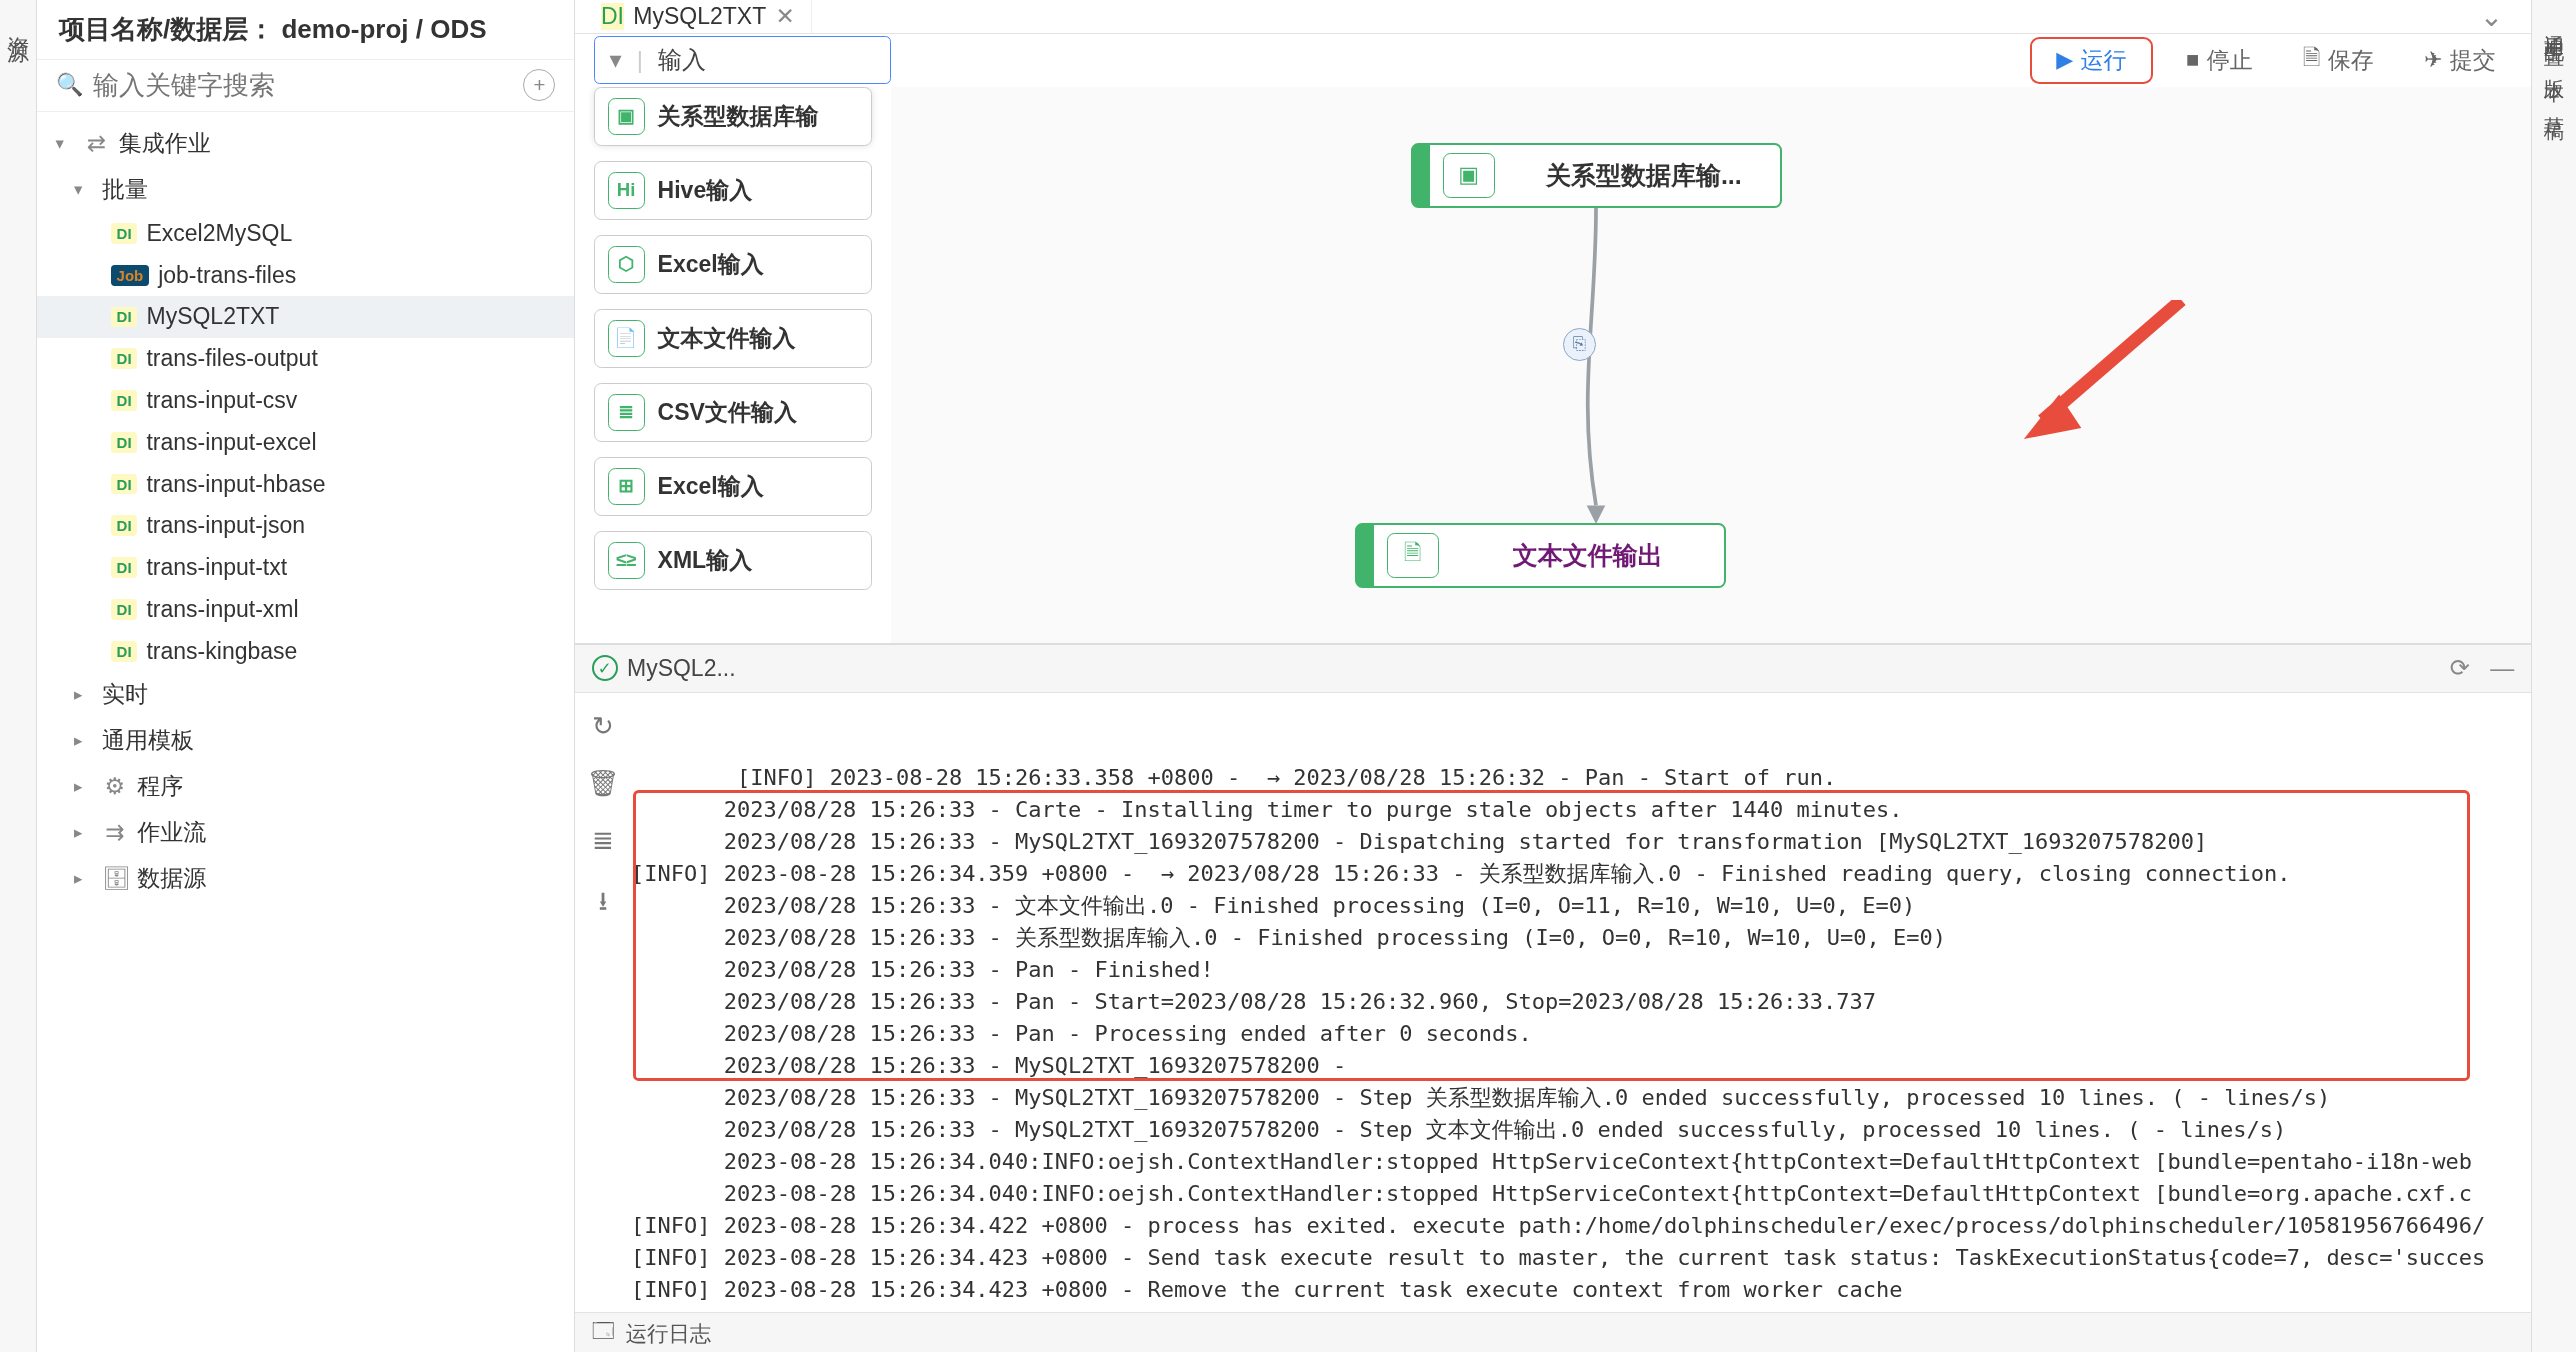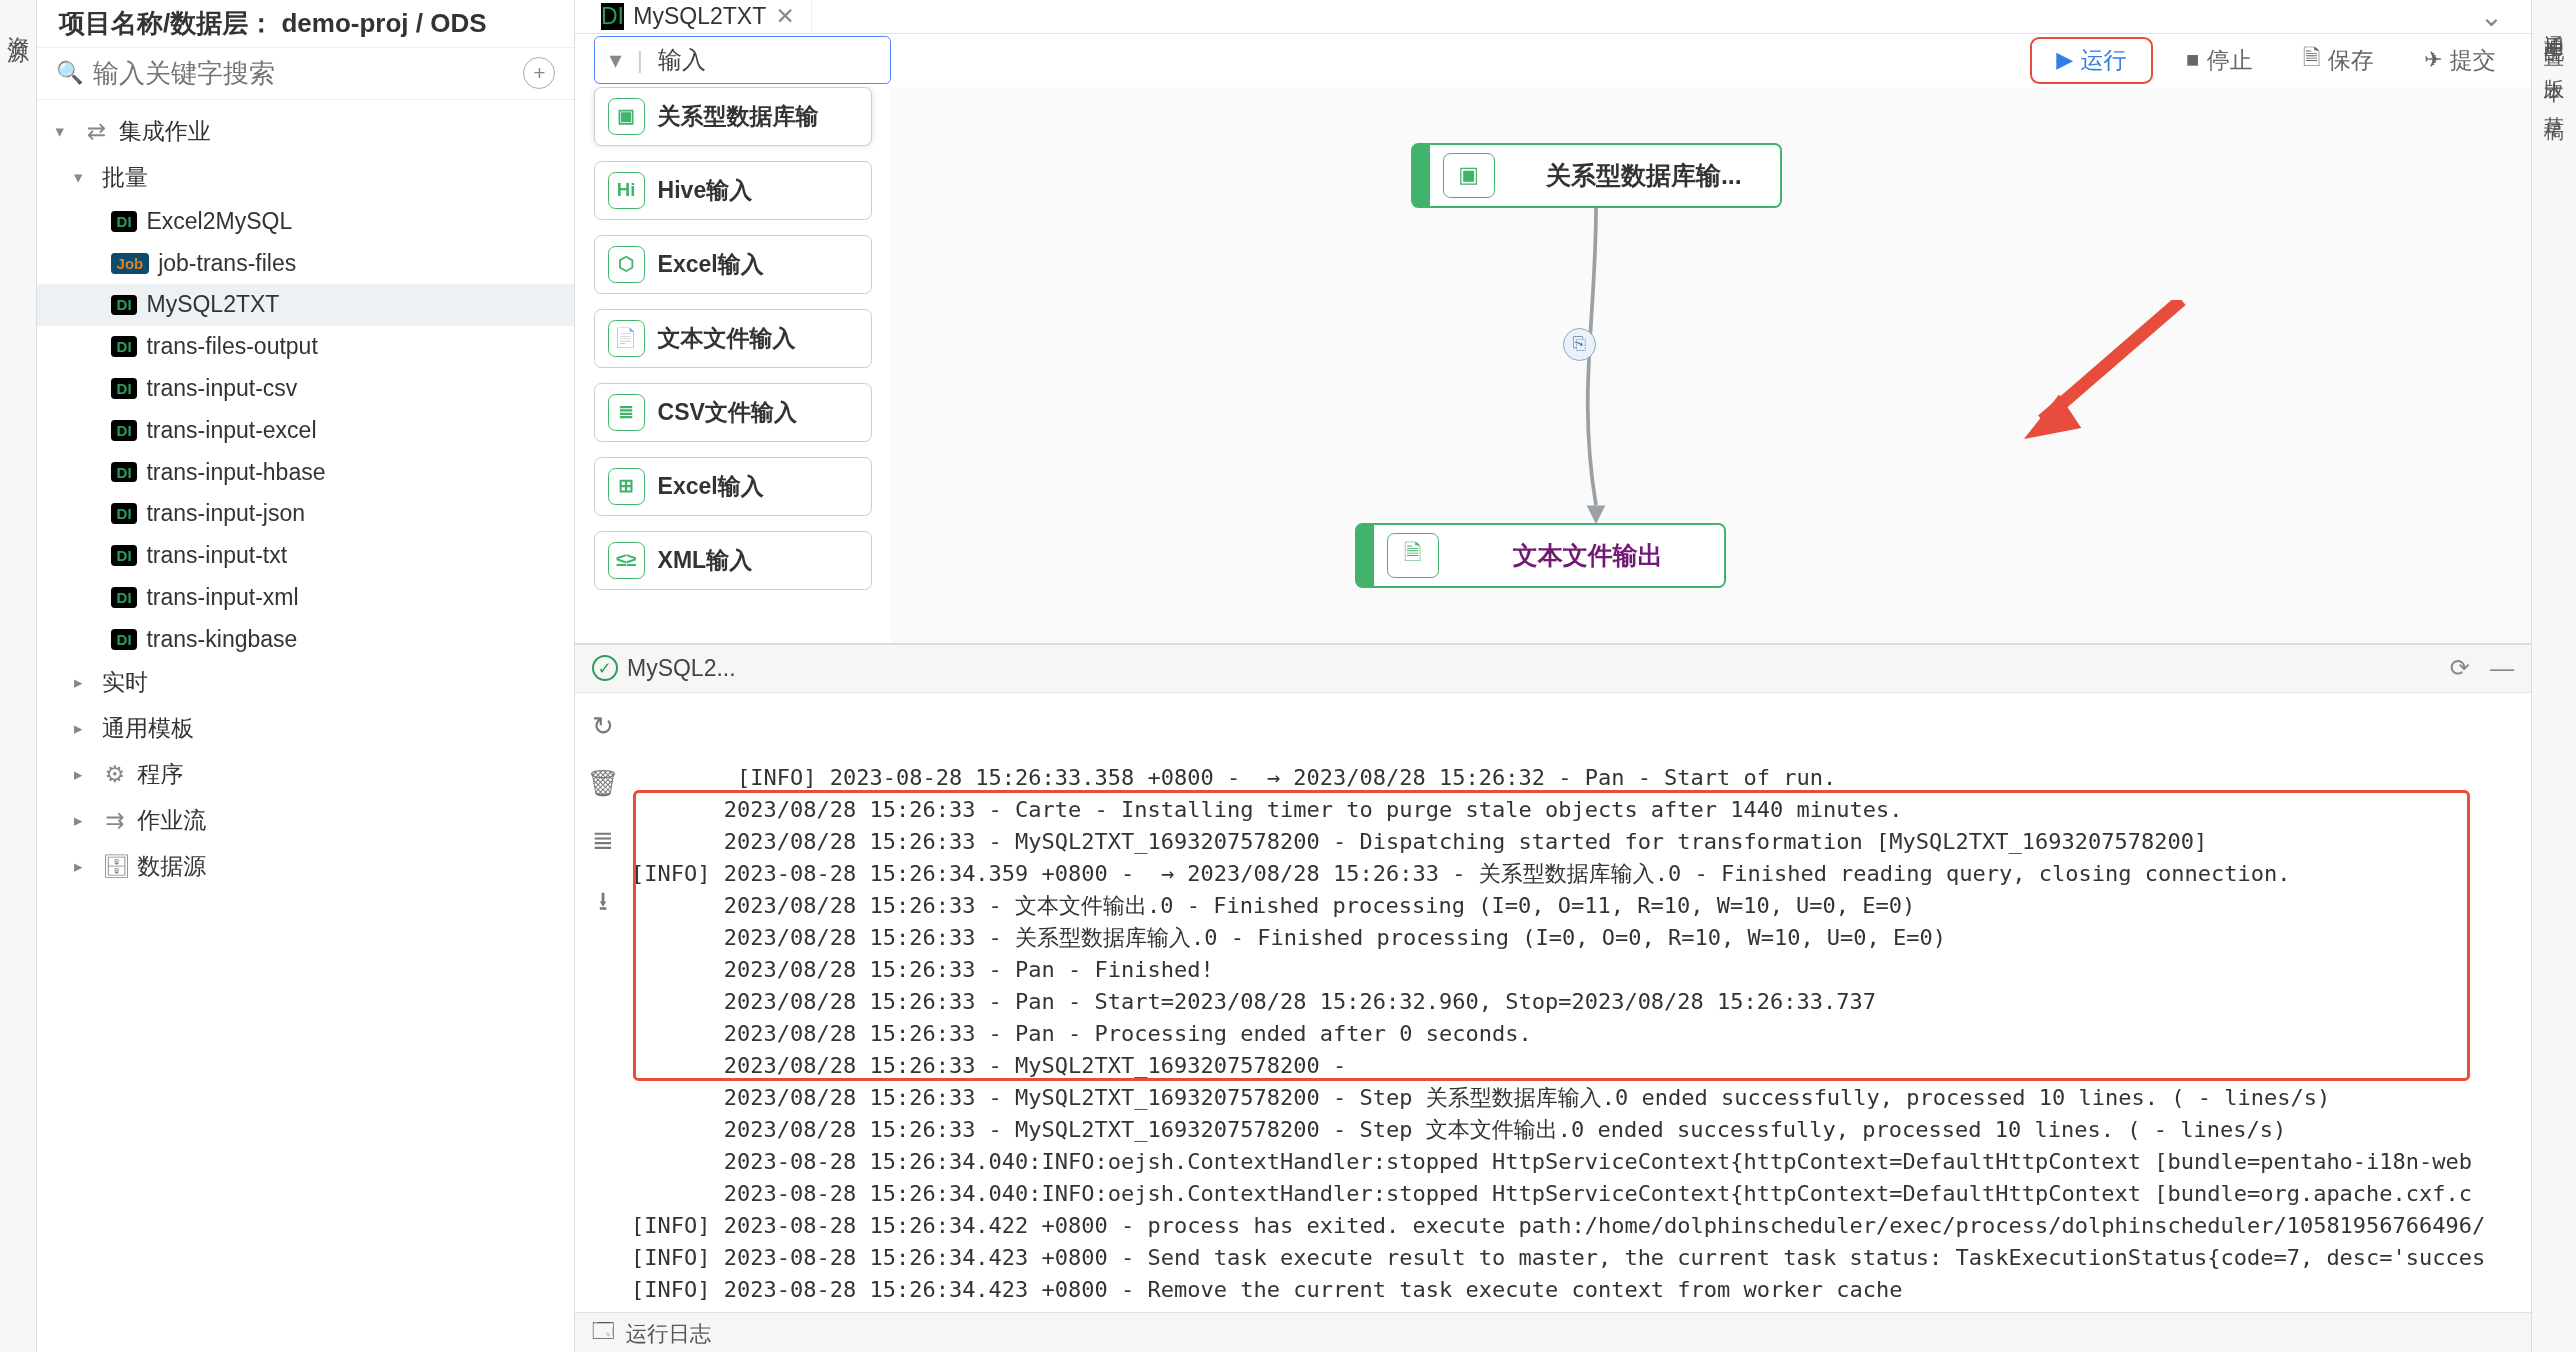--- a/index.html
+++ b/index.html
@@ -5,31 +5,31 @@
 * { margin:0; padding:0; box-sizing:border-box; font-family:-apple-system,"Helvetica Neue",Arial,sans-serif; }
 body { width:2576px; height:1353px; background:#fff; font-size:22px; color:#333; position:relative; overflow:hidden; transform-origin:top left; }
 .app { display:flex; width:100%; height:100%; }
 
 
 .strip-left { width:37px; background:#f7f7f7; border-right:0.9px solid #ddd; display:flex; flex-direction:column; align-items:center; padding-top:18.6px; font-size:22px; color:#555; }
 .strip-left span { writing-mode:vertical-rl; letter-spacing:5.6px; }
 
 
 .sidebar { width:538px; border-right:0.9px solid #ddd; display:flex; flex-direction:column; }
-.sidebar-header { padding:6px 22px; font-size:26px; font-weight:600; border-bottom:0.9px solid #eee; }
+.sidebar-header { padding:12px 22px; font-size:26px; font-weight:600; border-bottom:0.9px solid #eee; }
 .search-row { display:flex; align-items:center; padding:9.3px 18.6px; border-bottom:0.9px solid #eee; gap:9.3px; }
 .search-row .icon { width:28px; height:28px; display:flex; align-items:center; justify-content:center; color:#888; }
 .search-row input { flex:1; border:none; outline:none; font-size:26px; color:#555; }
 .plus-icon { width:32px; height:32px; border:1.9px solid #aaa; border-radius:50%; display:flex; align-items:center; justify-content:center; color:#888; font-size:20.4px; }
 .tree { flex:1; overflow:auto; padding:9.3px 0; }
 .tree-item { display:flex; align-items:center; padding:7.4px 18.6px; gap:9.3px; cursor:pointer; font-size:23px; color:#333; }
 .tree-item.selected { background:#eef1f4; }
 .tree-item .caret { width:18.6px; color:#888; font-size:16.7px; }
 .tree-item .badge { font-size:15px; padding:1.9px 5.6px; border-radius:3.7px; font-weight:600; }
-.badge-di { background:#000000; color:#2a9d5b; }
+.badge-di { background:#fef9c3; color:#2a9d5b; }
 .badge-job { background:#0c4a6e; color:#d98324; }
 .indent-1 { padding-left:37px; }
 .indent-2 { padding-left:74px; }
 .tree-icon { color:#888; width:26px; text-align:center; }
 
 
 .main { flex:1; display:flex; flex-direction:column; }
 .tabbar { height:52px; border-bottom:0.9px solid #e3e3e3; display:flex; align-items:center; padding:0 9.3px; }
 .tab { display:flex; align-items:center; gap:9.3px; padding:0 16.7px; height:100%; border-right:0.9px solid #eee; font-size:23px; }
 .tab .close { color:#888; cursor:pointer; }

